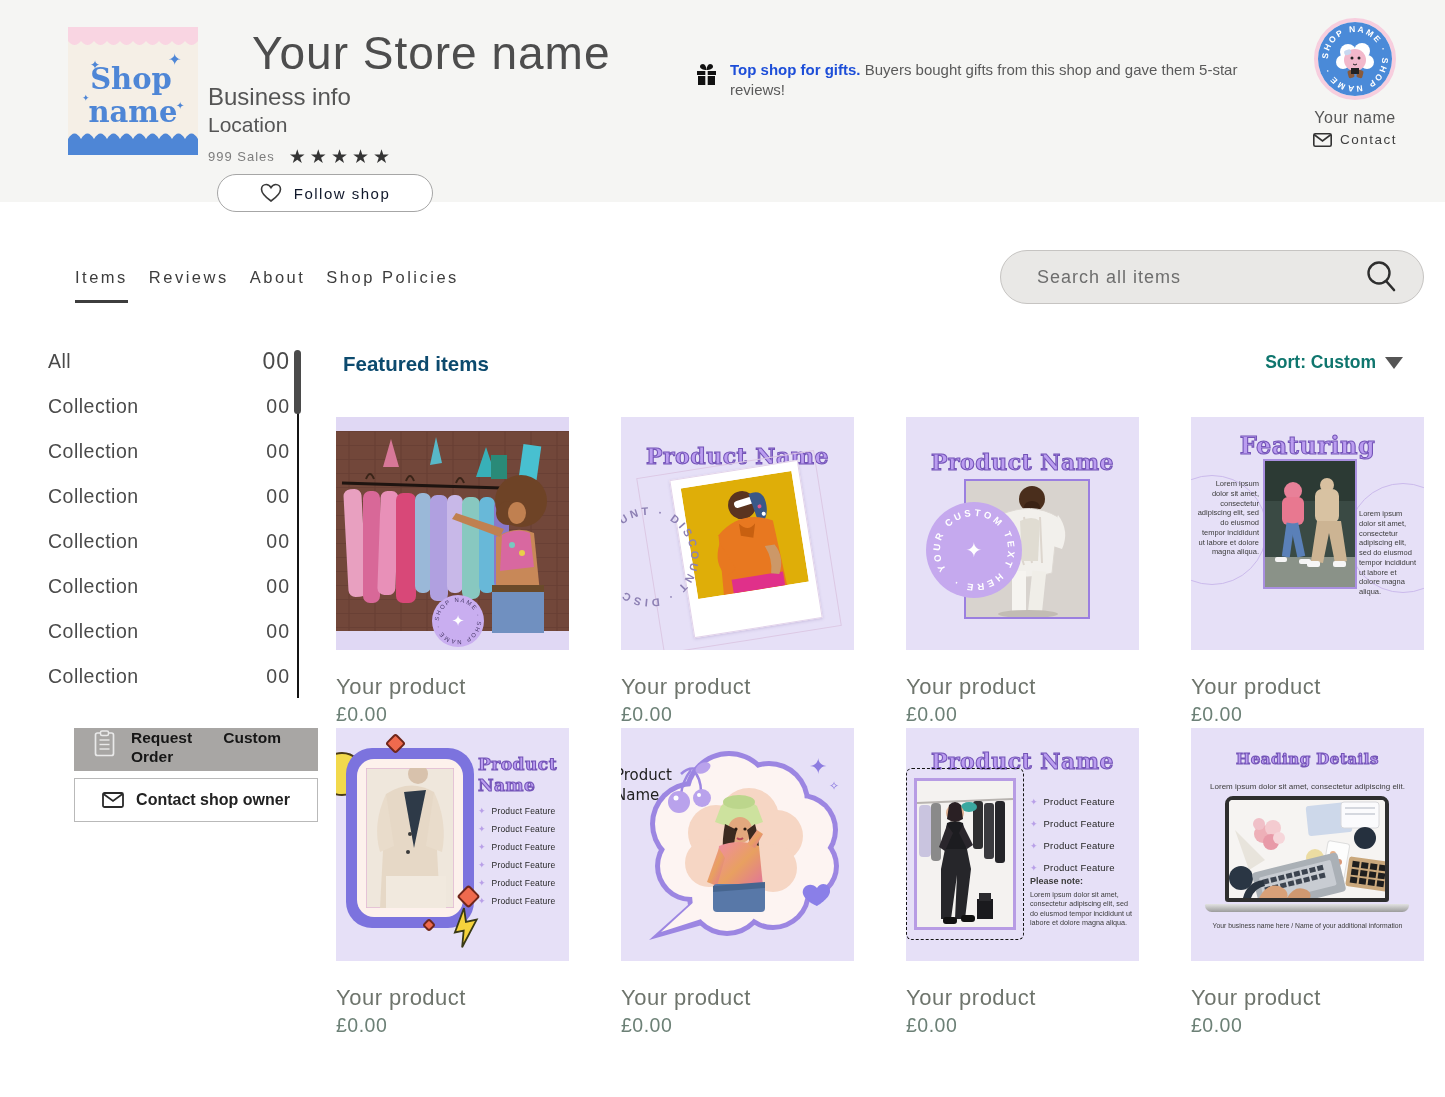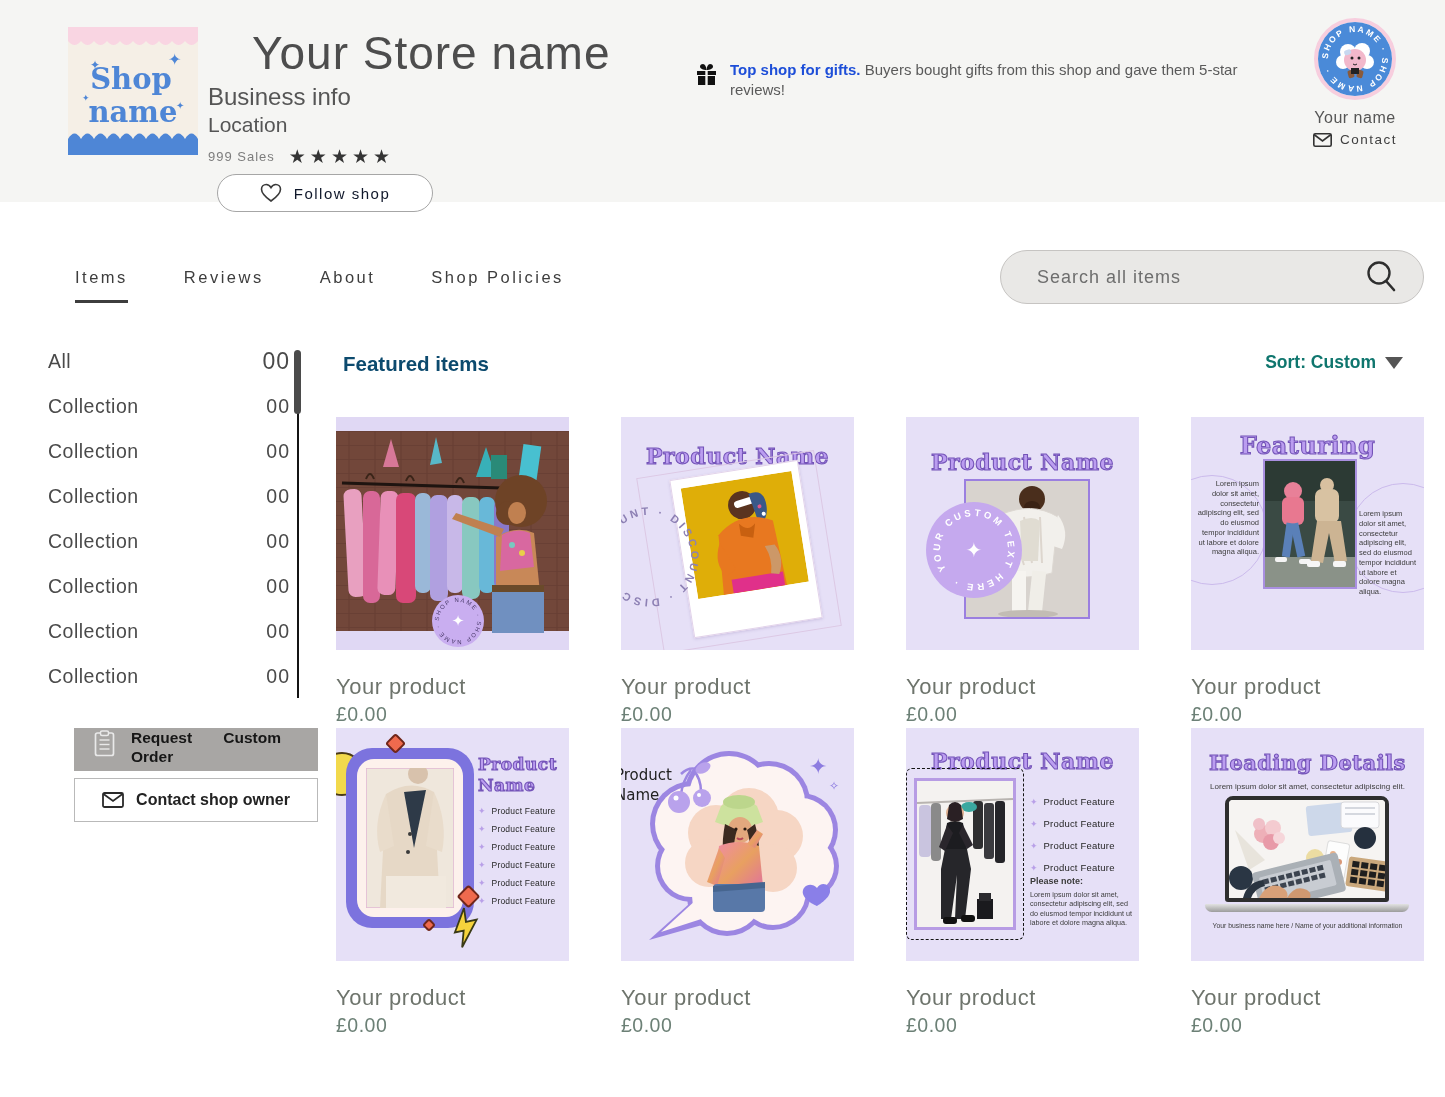--- a/index.html
+++ b/index.html
@@ -26,21 +26,21 @@
   .avatar { position:relative; width:82px; height:82px; margin:0 auto; border-radius:50%;
             background:#fff; border:4px solid #f7cede; display:flex; align-items:center; justify-content:center; }
   .owner-name { font-size:16px; color:#555; margin-top:9px; letter-spacing:0.5px; }
   .contact-row { display:flex; align-items:center; justify-content:center; gap:8px; margin-top:5px; cursor:pointer; }
   .contact-label { font-size:13.5px; letter-spacing:1.5px; color:#3f3f3f; }
   .follow-btn { position:absolute; left:217px; top:174px; width:216px; height:38px; border-radius:19px;
                 background:#fff; border:1.5px solid #a6a6a6; display:flex; align-items:center; justify-content:center;
                 gap:12px; cursor:pointer; }
   .follow-label { font-size:15px; letter-spacing:1.5px; color:#0f172a; }
   
-  .tabs { position:absolute; left:75px; top:268px; display:flex; gap:56px; }
+  .tabs { position:absolute; left:75px; top:268px; display:flex; gap:21px; }
   .tab { font-size:16.5px; letter-spacing:2.5px; color:#3d3d3d; padding-bottom:13px; cursor:pointer; }
   .tab.active { border-bottom:3px solid #3d3d3d; }
   .search-bar { position:absolute; left:1000px; top:250px; width:424px; height:54px; border-radius:27px;
                 background:#e9e8e6; border:1px solid #c6c4c2; display:flex; align-items:center; }
   .search-input { flex:1; border:none; outline:none; background:transparent; margin-left:36px;
                   font-size:18px; letter-spacing:1px; color:#5e5e5e; font-family:"Liberation Sans",sans-serif; }
   .search-input::placeholder { color:#6e6e6e; }
   .search-icon { margin-right:26px; cursor:pointer; }
   
   .side-list { position:absolute; left:48px; top:348px; width:242px; }
@@ -593,21 +593,21 @@
       </div>
       <div class="tinytext" style="position:absolute; left:124px; top:148px; font-size:9px; font-weight:bold;">Please note:</div>
       <div class="tinytext" style="position:absolute; left:124px; top:162px; width:104px; font-size:7.2px;">Lorem ipsum dolor sit amet, consectetur adipiscing elit, sed do eiusmod tempor incididunt ut labore et dolore magna aliqua.</div>
     </div>
     <div class="cap-name">Your product</div>
     <div class="cap-price">£0.00</div>
   </div>
 
   <div class="card" style="left:1191px; top:728px;">
     <div class="art">
-      <div class="bubble" style="position:absolute; left:0; right:0; top:22px; text-align:center; font-size:21px;">Heading Details</div>
+      <div class="bubble" style="position:absolute; left:0; right:0; top:22px; text-align:center; font-size:15px;">Heading Details</div>
       <div class="tinytext" style="position:absolute; left:0; right:0; top:54px; text-align:center; font-size:8px;">Lorem ipsum dolor sit amet, consectetur adipiscing elit.</div>
       <div style="position:absolute; left:34px; top:68px; width:164px; height:106px; border:4px solid #2e2e2e; border-radius:8px 8px 3px 3px; background:#fff; overflow:hidden;">
         <svg width="156" height="98" viewBox="0 0 156 98">
           <rect width="156" height="98" fill="#f6f4f2"></rect>
 
           <path d="M6,30 L36,60 L20,70 Z" fill="#e8e4dc"></path>
           <circle cx="34" cy="34" r="9" fill="#eeb0b8"></circle>
             <circle cx="44" cy="28" r="8" fill="#f4cbd0"></circle>
           <circle cx="42" cy="42" r="8" fill="#e89aa8"></circle>
             <circle cx="30" cy="24" r="6" fill="#f0c0c8"></circle>

